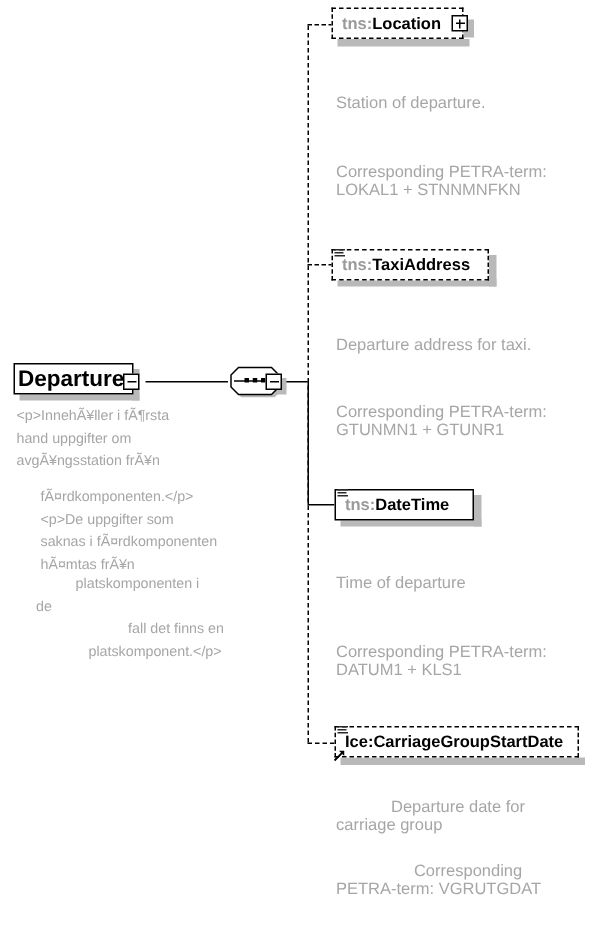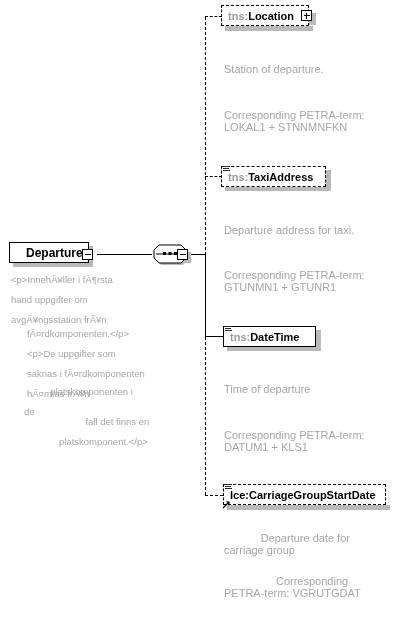--- a/index.html
+++ b/index.html
@@ -51,24 +51,24 @@
   .local-name { color: #000000; font-weight: bold; }
 
   
   .root-node {
     position: absolute;
     border: 1px solid #000000;
     background: #ffffff;
     box-sizing: border-box;
     display: flex;
     align-items: center;
-    font-size: 12px;
+    font-size: 15px;
     font-weight: bold;
     color: #000000;
-    padding-left: 16px;
+    padding-left: 2px;
     z-index: 5;
   }
 
   
   .toggle-box {
     position: absolute;
     width: 11px;
     height: 11px;
     border: 1px solid #000000;
     background: #ffffff;
@@ -162,21 +162,21 @@
     font-size: 11px;
     line-height: 11.5px;
     white-space: pre-wrap;
     z-index: 3;
     font-family: "Liberation Sans", sans-serif;
   }
   .doc-text {
     position: absolute;
     color: #a6a6a6;
     font-size: 9.5px;
-    line-height: 20px;
+    line-height: 15px;
     white-space: pre-wrap;
     z-index: 3;
     font-family: "Liberation Sans", sans-serif;
   }
 </style>
 </head>
 <body>
 
 <div class="canvas">
 

